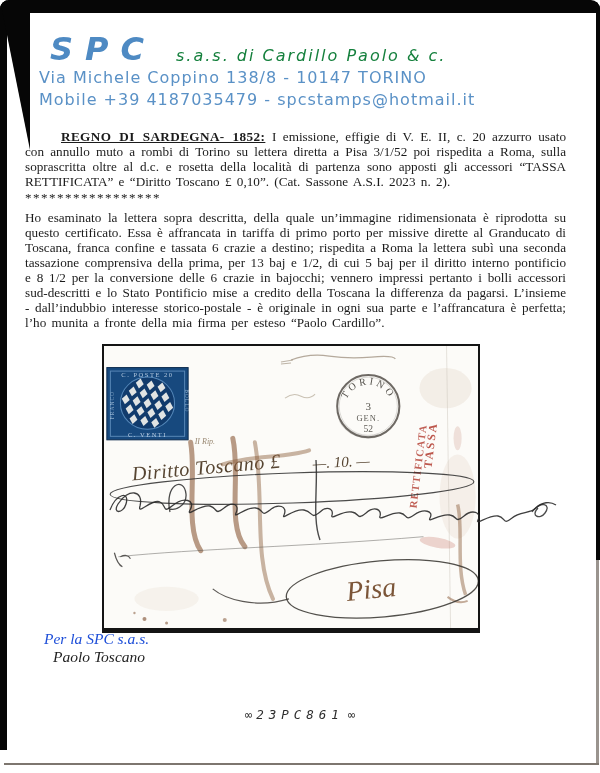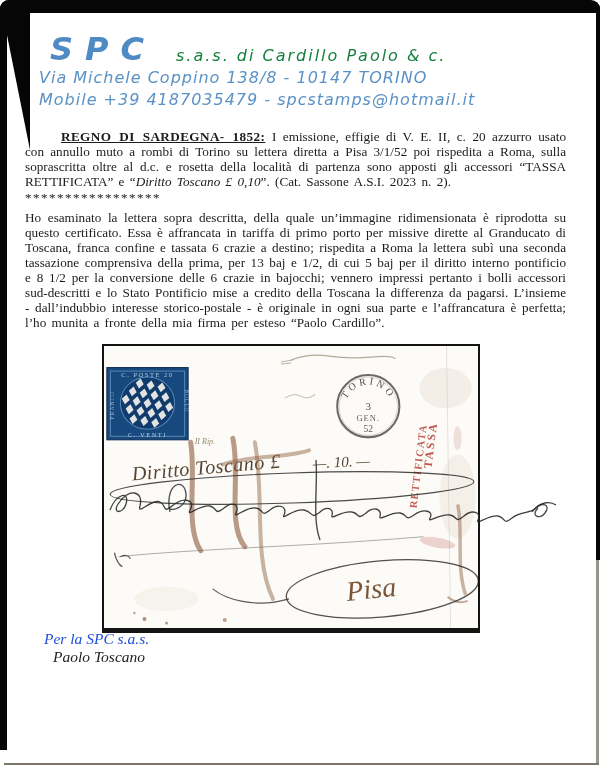--- a/index.html
+++ b/index.html
@@ -13,31 +13,31 @@
   .bd-right-faint{left:596px;top:560px;width:3px;height:203px;background:#9a948e;}
   .bd-wedge{left:566px;top:13px;width:30px;height:150px;background:#060606;
             clip-path:polygon(0 0,100% 0,100% 100%);}
   .page-edge{position:absolute;left:4px;top:763px;width:595px;height:2px;background:#7d766f;}
 
   
   .logo{position:absolute;left:50px;top:30px;font-family:"DejaVu Sans",sans-serif;
         font-style:italic;font-weight:bold;font-size:32px;letter-spacing:12px;color:#4e8ac3;}
   .logo-suffix{position:absolute;left:176px;top:46px;font-family:"DejaVu Sans",sans-serif;
         font-style:italic;font-size:16px;letter-spacing:2px;color:#15803d;}
-  .hdr-line{position:absolute;font-family:"DejaVu Sans",sans-serif;font-style:italic;
+  .hdr-line{position:absolute;font-family:"DejaVu Sans",sans-serif;
         font-size:16px;letter-spacing:1px;color:#5a91c6;white-space:nowrap;}
   .hdr-addr{left:39px;top:68px;}
   .hdr-contact{left:39px;top:90px;}
   .date{position:absolute;left:372px;top:75px;font-size:15.5px;color:#141414;}
 
   
   .desc{position:absolute;left:25px;top:129px;width:541px;text-align:justify;
         font-size:13.2px;line-height:15px;word-spacing:2px;color:#1b1b1b;}
   .desc .lead{font-weight:bold;text-decoration:underline;letter-spacing:.4px;word-spacing:3px;margin-left:36px;}
-  .desc .it{font-style:italic;}
+  .desc .it{}
   .stars{letter-spacing:1.5px;font-size:13px;margin-top:1px;}
   .body-par{margin-top:5px;}
 
   
   .letter{position:absolute;left:102px;top:344px;width:378px;height:289px;
           border:2px solid #141414;border-bottom-width:5px;box-sizing:border-box;background:#fcfbf8;}
   .letter svg{display:block;width:100%;height:100%;}
   .sig-overlay{position:absolute;left:104px;top:458px;width:458px;height:84px;pointer-events:none;}
 
   
@@ -160,14 +160,17 @@
     <ellipse cx="188" cy="30" rx="182" ry="15" transform="rotate(-2 188 30)" fill="none" stroke="#2b2b2b" stroke-width="1.1" opacity="0.85"></ellipse>
     <path d="M212,2 C214,30 208,60 216,82" stroke="#2b2b2b" stroke-width="1.4" fill="none" opacity="0.85"></path>
     <path d="M6,52 C12,36 26,32 22,46 C19,56 8,56 14,46 C24,30 40,32 36,48 C33,58 48,40 56,44 C63,47 58,56 68,48 C80,38 92,42 86,52 C82,60 96,46 106,48 C114,50 110,58 120,50 C128,43 136,46 132,55 C129,62 142,48 152,50 C160,51 156,60 166,52 C174,45 184,48 180,57 C177,63 190,50 200,52 C210,54 206,62 216,54 C222,48 230,50 228,57 C226,63 238,52 248,54 C256,55 252,63 262,55 C270,48 278,51 276,58 C274,64 286,54 296,55 C304,56 300,64 310,57 C320,50 330,53 326,60 C323,66 336,55 346,57 C354,58 350,66 360,58 C368,51 378,54 374,62 C371,68 384,57 394,58 C402,59 398,68 408,60 C416,53 426,56 432,50 C438,44 446,43 452,47" stroke="#2a2a2a" stroke-width="1.3" fill="none" opacity="0.9"></path>
     <path d="M66,54 C60,26 80,18 82,36 C83,48 70,54 64,50" stroke="#2a2a2a" stroke-width="1.3" fill="none" opacity="0.85"></path>
     <path d="M428,54 c8,-12 20,-8 13,1 c-5,7 -15,3 -7,-5" stroke="#2a2a2a" stroke-width="1.3" fill="none" opacity="0.85"></path>
   </svg>
 
   <div class="signer1">Per la SPC s.a.s.</div>
   <div class="signer2">Paolo Toscano</div>
 
+  <div class="code">
+    <span class="orn">∞</span><span>23PC861</span><span class="orn">∞</span>
+  </div>
 
 </div>
 
 </body></html>

